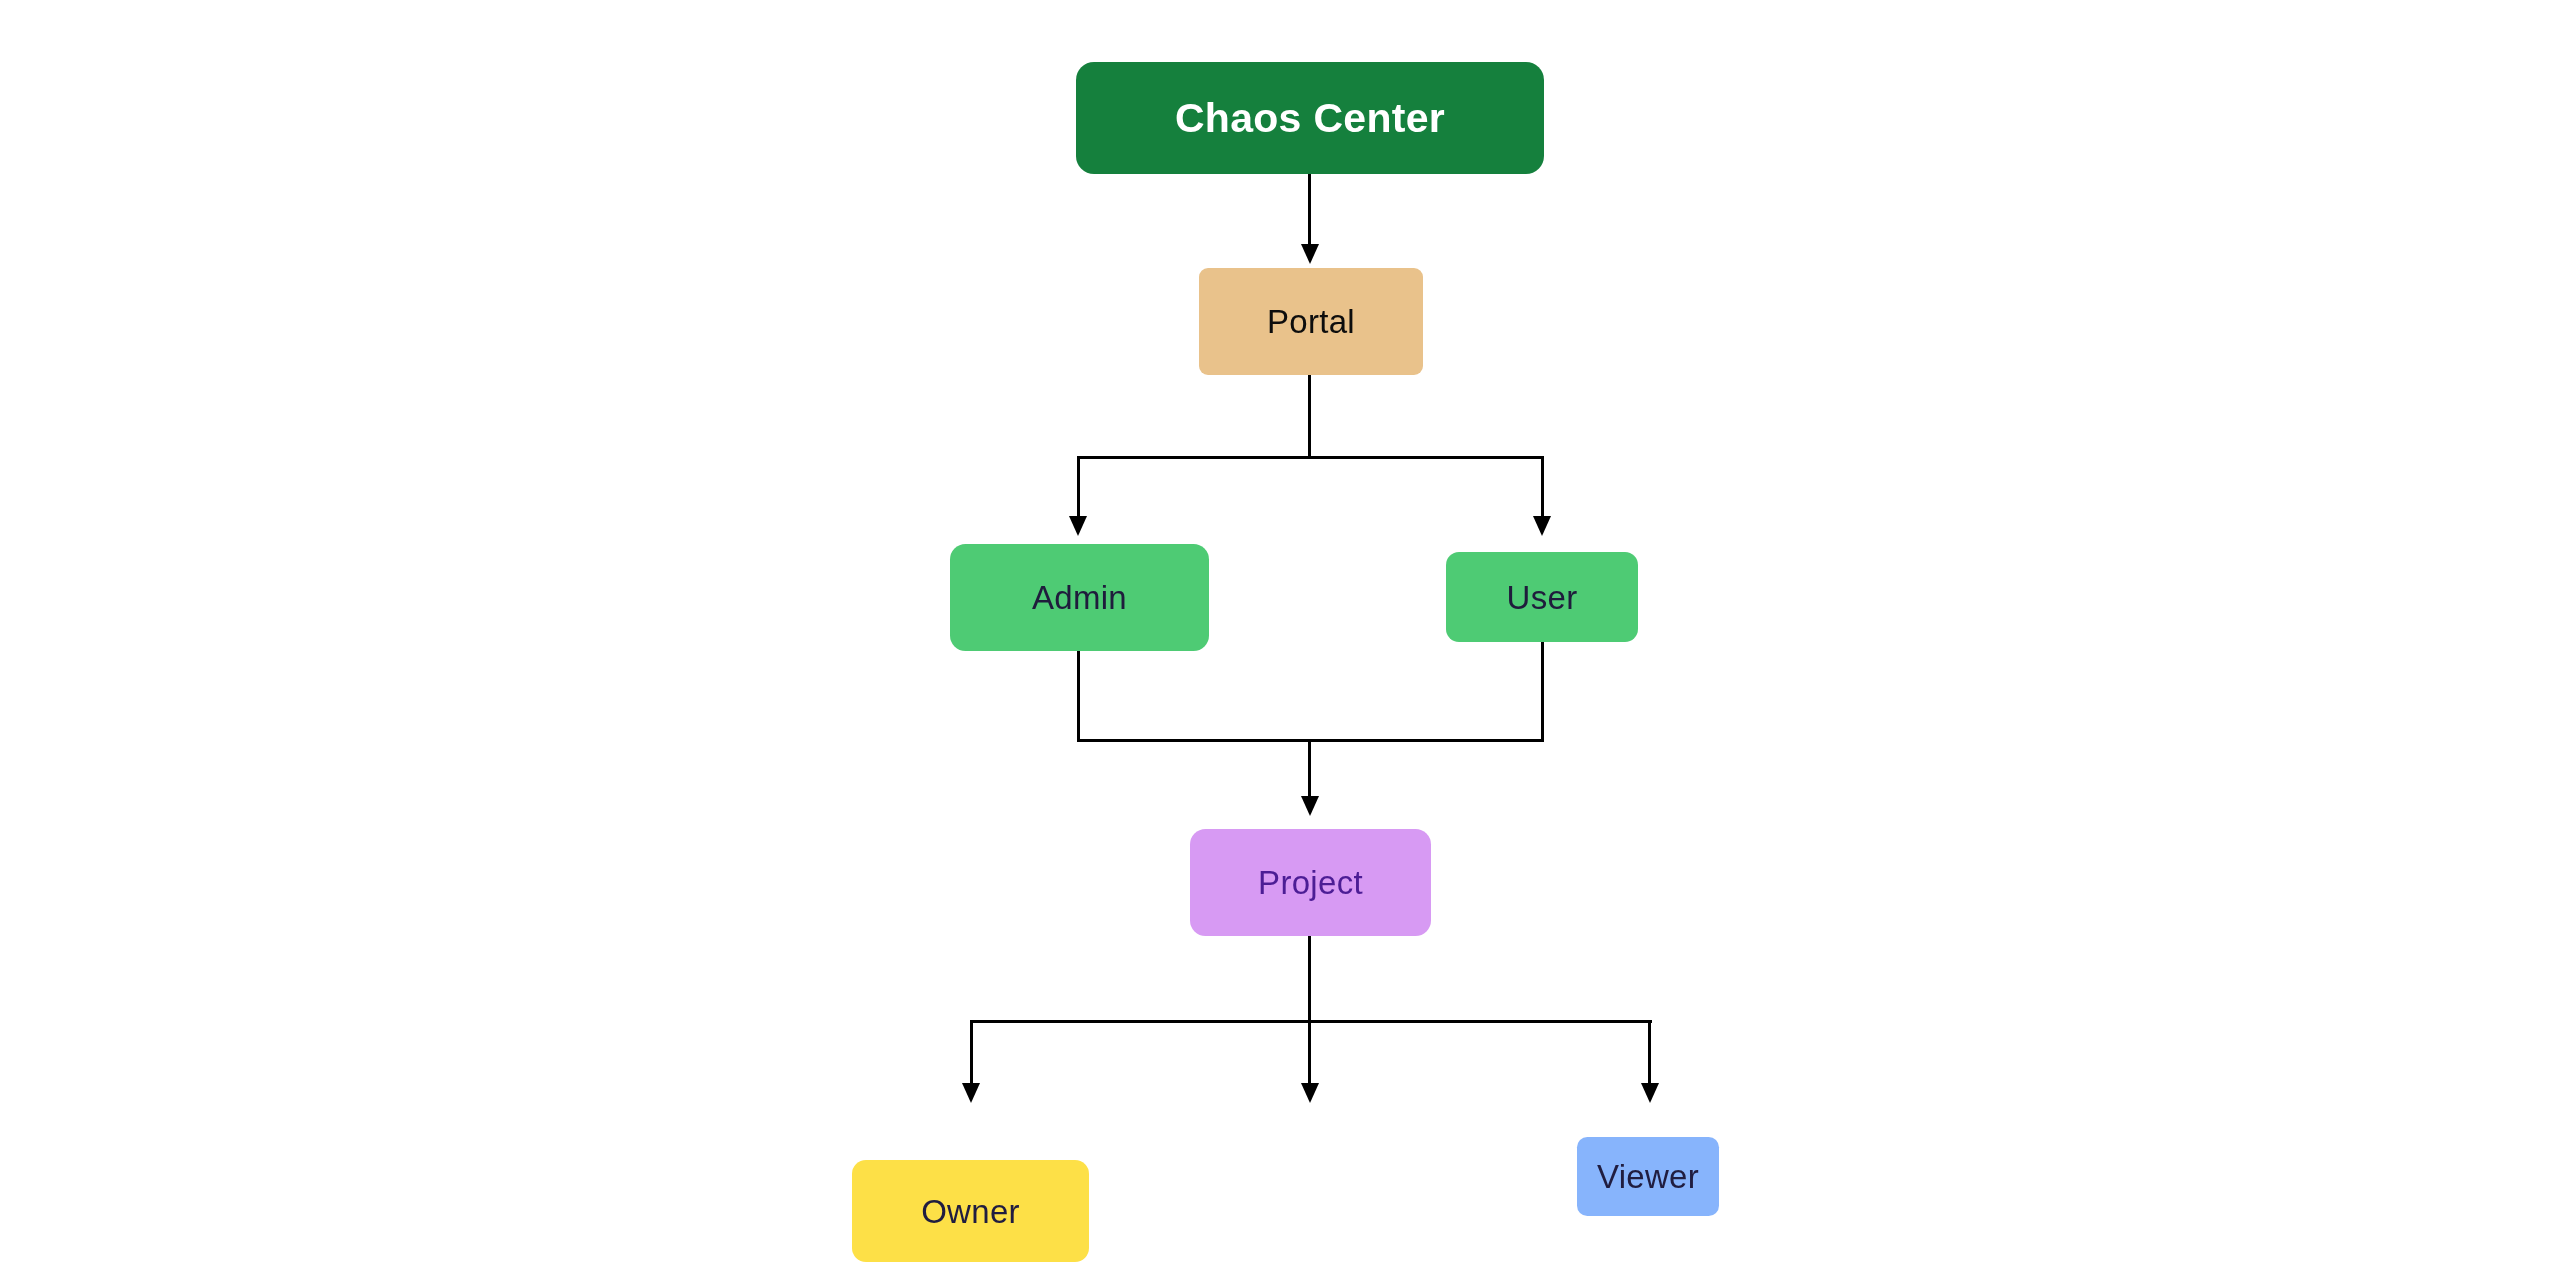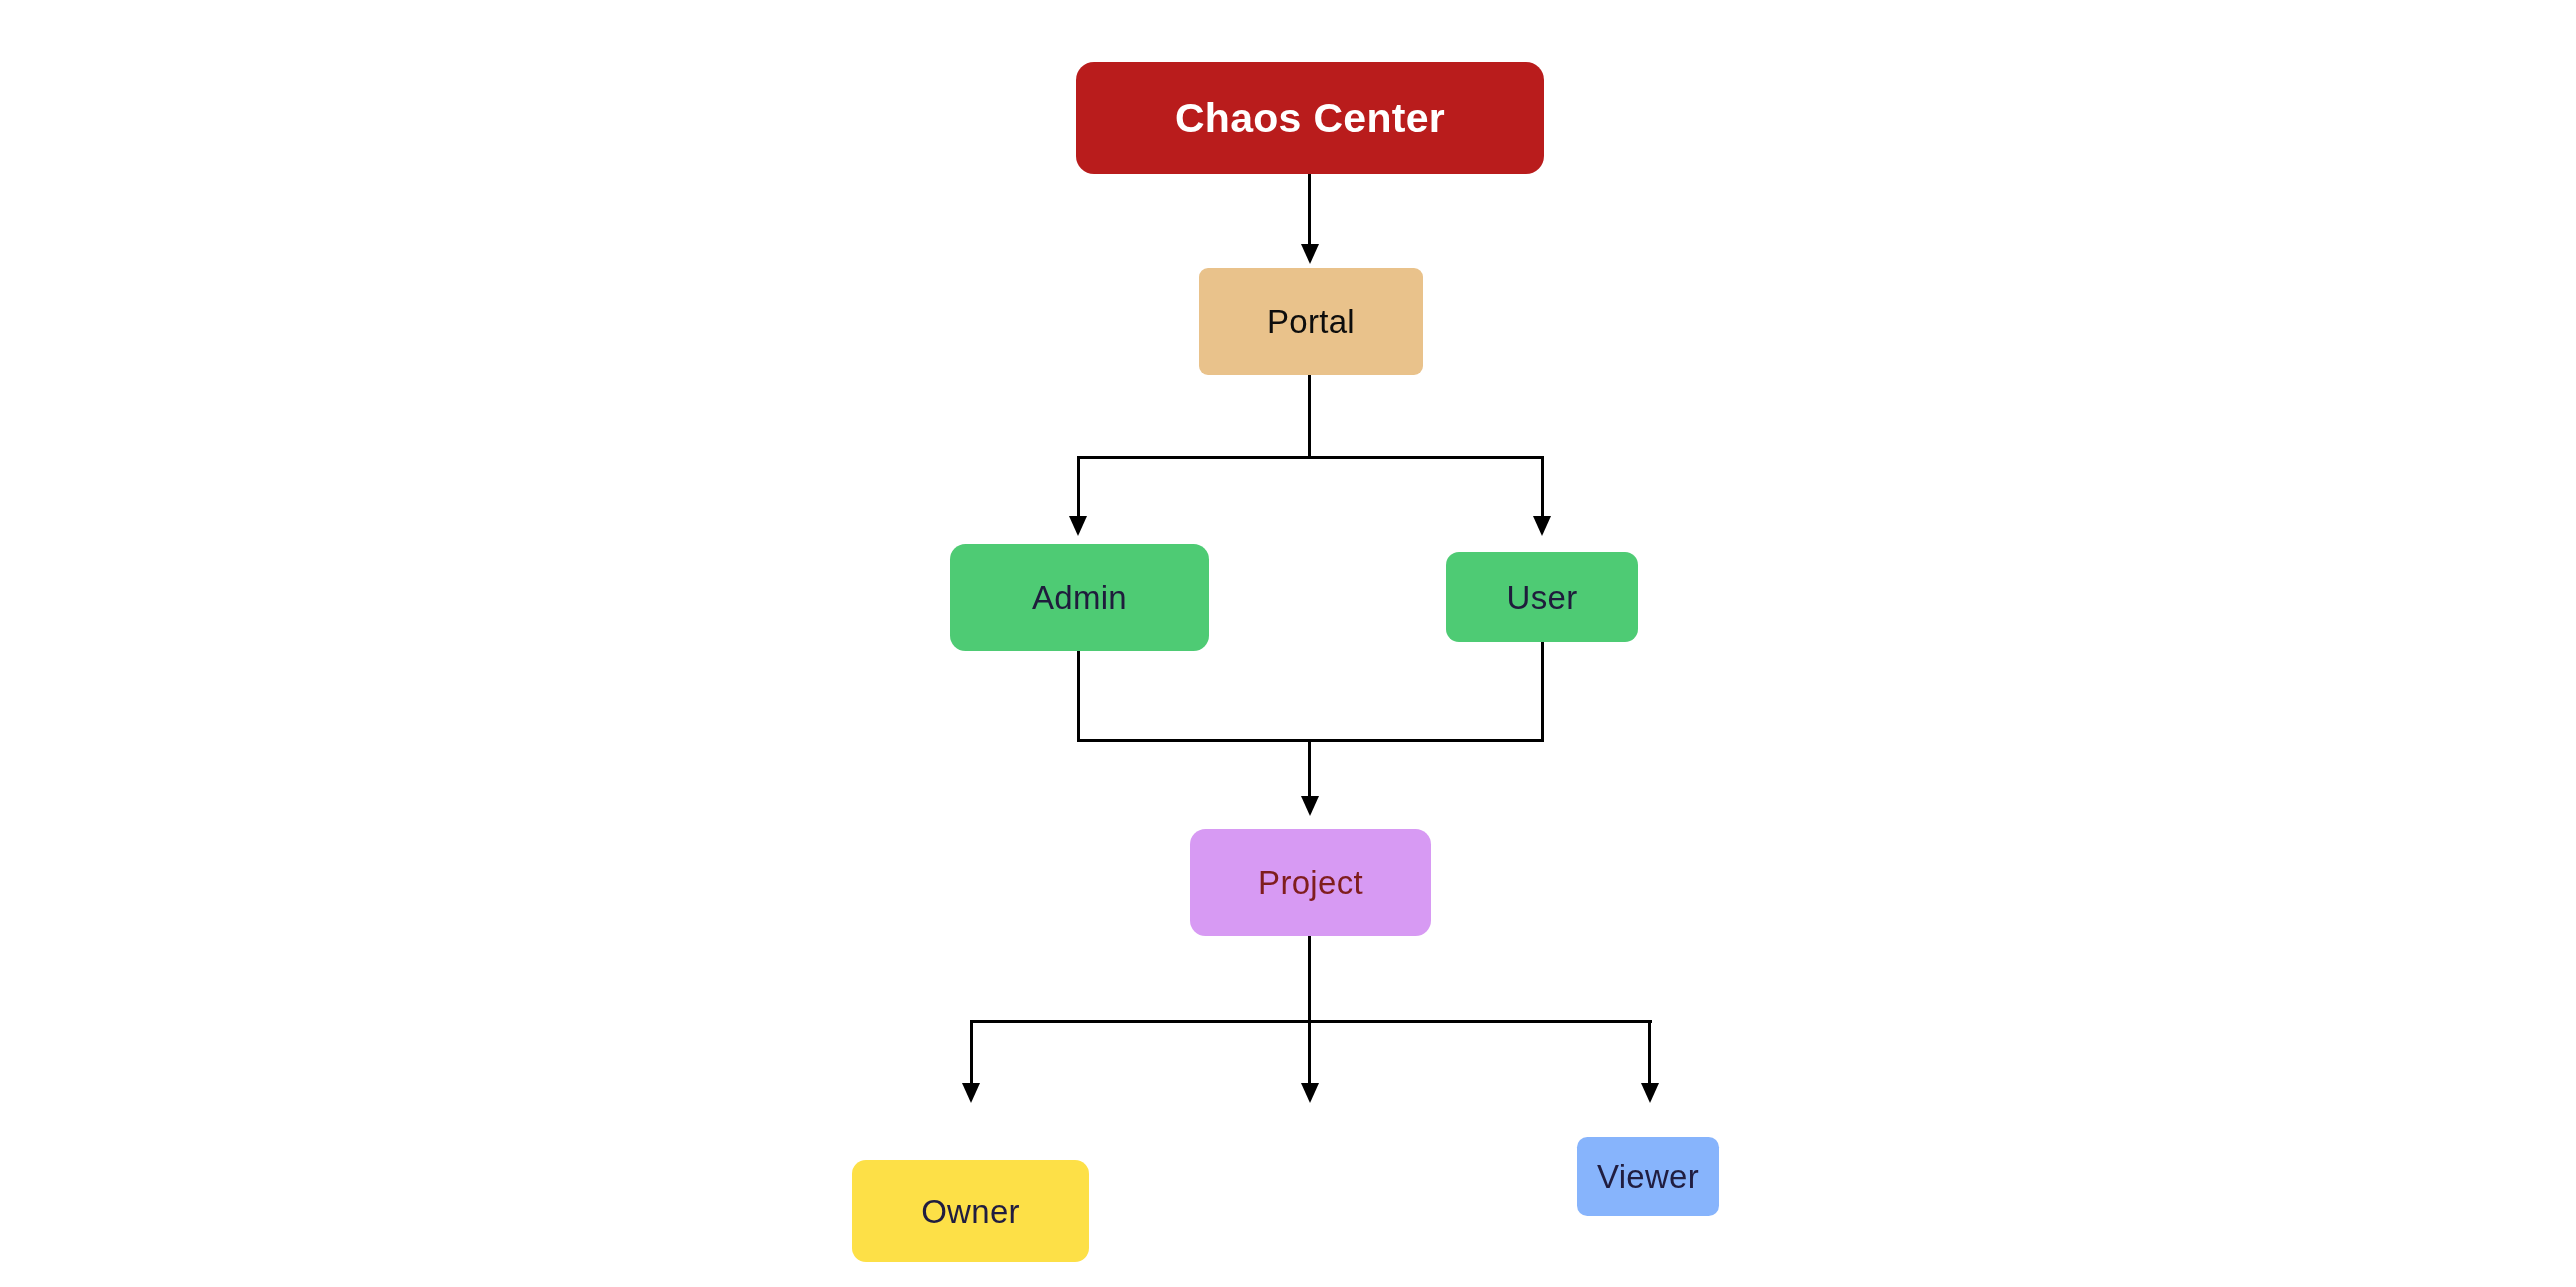--- a/index.html
+++ b/index.html
@@ -69,37 +69,37 @@
 
   <div class="vl" style="left: 1308px; top: 936px; height: 88px; background-color: rgb(0, 0, 0);"></div>
   <div class="hl" style="left: 970px; top: 1020px; width: 682px; background-color: rgb(0, 0, 0);"></div>
   <div class="vl" style="left: 970px; top: 1020px; height: 64px; background-color: rgb(0, 0, 0);"></div>
   <div class="ah" style="left: 962px; top: 1083px; border-top-color: rgb(0, 0, 0);"></div>
   <div class="vl" style="left: 1308px; top: 1024px; height: 61px; background-color: rgb(0, 0, 0);"></div>
   <div class="ah" style="left: 1301px; top: 1083px; border-top-color: rgb(0, 0, 0);"></div>
   <div class="vl" style="left: 1648px; top: 1020px; height: 64px; background-color: rgb(0, 0, 0);"></div>
   <div class="ah" style="left: 1641px; top: 1083px; border-top-color: rgb(0, 0, 0);"></div>
 
-  <div class="node" id="n-chaos" style="background-color: #b91c1c; color: rgb(255, 255, 255);">
+  <div class="node" id="n-chaos" style="background-color: #15803d; color: rgb(255, 255, 255);">
     <span class="lbl">Chaos Center</span>
   </div>
 
   <div class="node" id="n-portal" style="background-color: rgb(233, 194, 139); color: rgb(13, 13, 13);">
     <span class="lbl">Portal</span>
   </div>
 
   <div class="node" id="n-admin" style="background-color: rgb(78, 203, 116); color: rgb(31, 28, 60);">
     <span class="lbl">Admin</span>
   </div>
 
   <div class="node" id="n-user" style="background-color: rgb(78, 203, 116); color: rgb(31, 28, 60);">
     <span class="lbl">User</span>
   </div>
 
-  <div class="node" id="n-project" style="background-color: rgb(215, 154, 243); color: #7f1d1d; align-items: center;">
+  <div class="node" id="n-project" style="background-color: rgb(215, 154, 243); color: #4c1d95; align-items: center;">
     <span class="lbl">Project</span>
   </div>
 
   <div class="node" id="n-owner" style="background-color: #fde047; color: rgb(32, 29, 64); margin-top: 33px;">
     <span class="lbl">Owner</span>
   </div>
 
 
   <div class="node" id="n-viewer" style="background-color: rgb(135, 180, 252); color: rgb(32, 29, 64);">
     <span class="lbl">Viewer</span>

